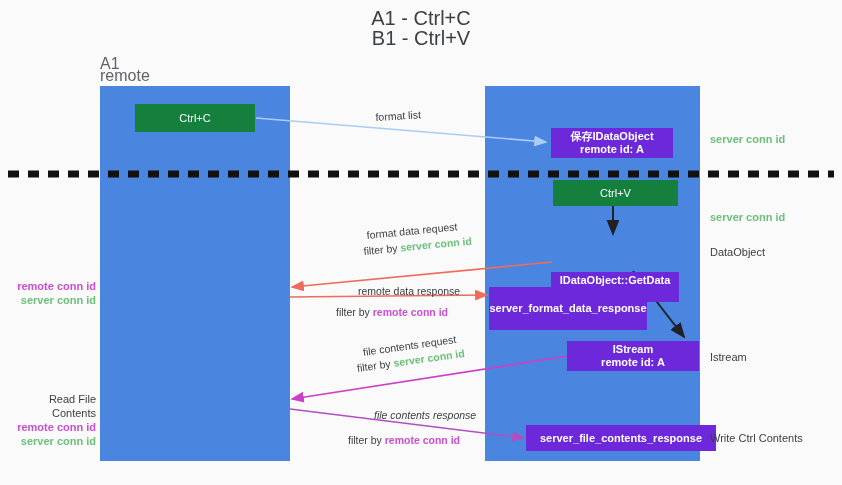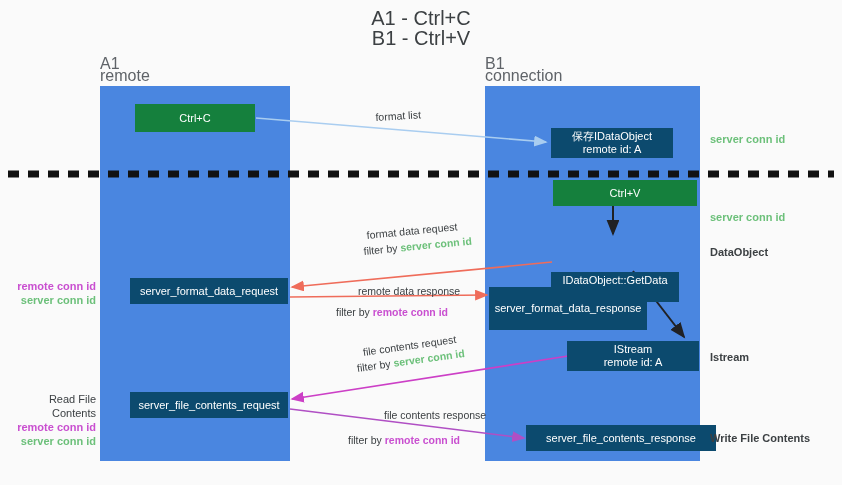--- a/index.html
+++ b/index.html
@@ -26,25 +26,25 @@
   .lane{position:absolute;background:#4a86e0;}
 
   .box{
     position:absolute;box-sizing:border-box;
     display:flex;align-items:center;justify-content:center;
     text-align:center;color:#ffffff;font-size:11px;line-height:13px;
     white-space:pre-line;
   }
   .box.green{background:#15803d;}
   .box.orange{background:#fbb košt;}
-  .box.orange{background:#0c4a6e;}
+  .box.orange{background:#6d28d9;font-weight:bold;}
 
   .note{position:absolute;font-size:11px;line-height:14px;color:#3c4043;white-space:pre-line;}
   .note.green{color:#6cc07a;font-weight:bold;}
-  .note.plain{color:#3c4043;font-weight:bold;}
+  .note.plain{color:#3c4043;font-weight:normal;}
 
   .alabel{
     position:absolute;font-size:10.5px;line-height:14px;color:#3c4043;
     white-space:nowrap;transform-origin:left top;
   }
   .alabel b.g{color:#6cc07a;font-weight:bold;}
   .alabel b.m{color:#c94fd0;font-weight:bold;}
 
   .dual{position:absolute;font-size:11px;line-height:14px;}
   .dual .m{color:#c94fd0;font-weight:bold;display:block;}
@@ -54,22 +54,20 @@
 </head>
 <body>
 
 <div id="stage">
 
   <div class="title">A1 - Ctrl+C
 B1 - Ctrl+V</div>
 
   <div class="col-head" style="left:100px;top:58px;width:190px;">A1
 remote</div>
-  <div class="col-head" style="left:485px;top:58px;width:215px;">B1
-connection</div>
 
   <div class="lane" style="left:100px;top:86px;width:190px;height:375px;"></div>
   <div class="lane" style="left:485px;top:86px;width:215px;height:375px;"></div>
 
   <svg class="layer" viewBox="0 0 842 485">
     <defs>
       <marker id="ah-blue" markerWidth="9" markerHeight="9" refX="7" refY="3.2" orient="auto">
         <path d="M0,0 L8,3.2 L0,6.4 z" fill="#a9cdf0"></path>
       </marker>
       <marker id="ah-red" markerWidth="9" markerHeight="9" refX="7" refY="3.2" orient="auto">
@@ -101,41 +99,39 @@
     <line x1="568" y1="356" x2="292" y2="399" stroke="#cc3fc6" stroke-width="1.7" marker-end="url(#ah-magenta)"></line>
 
     <line x1="290" y1="409" x2="524" y2="438" stroke="#b04fc4" stroke-width="1.7" marker-end="url(#ah-purple)"></line>
   </svg>
 
   <div class="box green" style="left:135px;top:104px;width:120px;height:28px;">Ctrl+C</div>
 
   <div class="box orange" style="left:551px;top:128px;width:122px;height:30px;">保存IDataObject
 remote id: A</div>
 
-  <div class="box green" style="left:553px;top:180px;width:144px;height:26px;">Ctrl+V</div>
+  <div class="box green" style="left:553px;top:180px;width:125px;height:26px;">Ctrl+V</div>
 
   <div class="box orange" style="left:551px;top:236px;width:128px;height:30px;margin-top:36px;">IDataObject::GetData
 remote id: A</div>
 
   <div class="box orange" style="left:567px;top:341px;width:132px;height:30px;">IStream
 remote id: A</div>
 
-  <div class="box orange" style="left:130px;top:278px;width:158px;height:26px;">server_format_data_request</div>
 
   <div class="box orange" style="left:489px;top:287px;width:158px;height:43px;">server_format_data_response</div>
 
-  <div class="box orange" style="left:130px;top:392px;width:158px;height:26px;">server_file_contents_request</div>
 
   <div class="box orange" style="left:526px;top:425px;width:190px;height:26px;">server_file_contents_response</div>
 
   <div class="note green" style="left:710px;top:132px;">server conn id</div>
   <div class="note green" style="left:710px;top:210px;">server conn id</div>
   <div class="note plain" style="left:710px;top:245px;">DataObject</div>
   <div class="note plain" style="left:710px;top:350px;">Istream</div>
-  <div class="note plain" style="left:710px;top:431px;">Write File Contents</div>
+  <div class="note plain" style="left:710px;top:431px;">Write Ctrl Contents</div>
 
   <div class="dual" style="left:8px;top:279px;width:88px;text-align:right;">
     <span class="m">remote conn id</span>
     <span class="g">server conn id</span>
   </div>
 
   <div class="dual" style="left:8px;top:392px;width:88px;text-align:right;">
     <span class="p">Read File Contents</span>
     <span class="m">remote conn id</span>
     <span class="g">server conn id</span>
@@ -159,20 +155,20 @@
     <span>filter by </span><b class="m">remote conn id</b>
   </div>
 
   <div class="alabel" style="left:362px;top:345px;transform:rotate(-8deg);">
     <span>file contents request</span>
   </div>
   <div class="alabel" style="left:356px;top:361px;transform:rotate(-8deg);">
     <span>filter by </span><b class="g">server conn id</b>
   </div>
 
-  <div class="alabel" style="left:384px;top:408px;">
+  <div class="alabel" style="left:374px;top:408px;font-style:italic;">
     <span>file contents response</span>
   </div>
   <div class="alabel" style="left:348px;top:433px;">
     <span>filter by </span><b class="m">remote conn id</b>
   </div>
 
 </div>
 
 </body></html>

